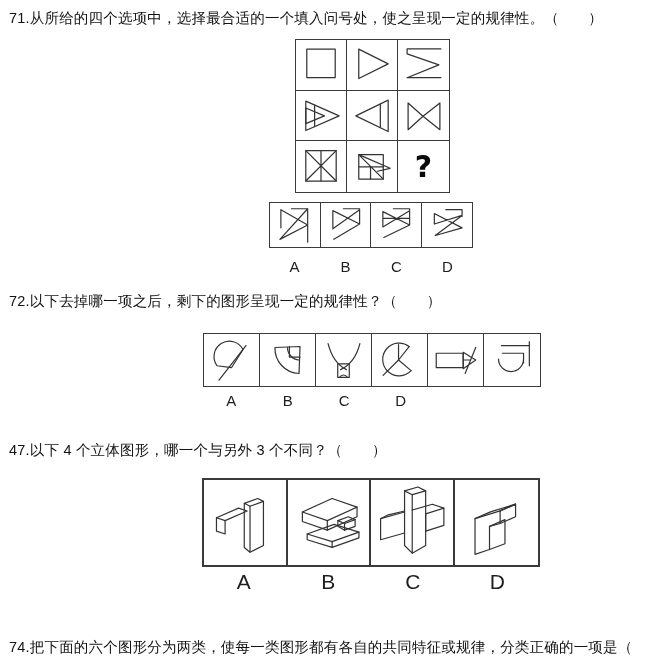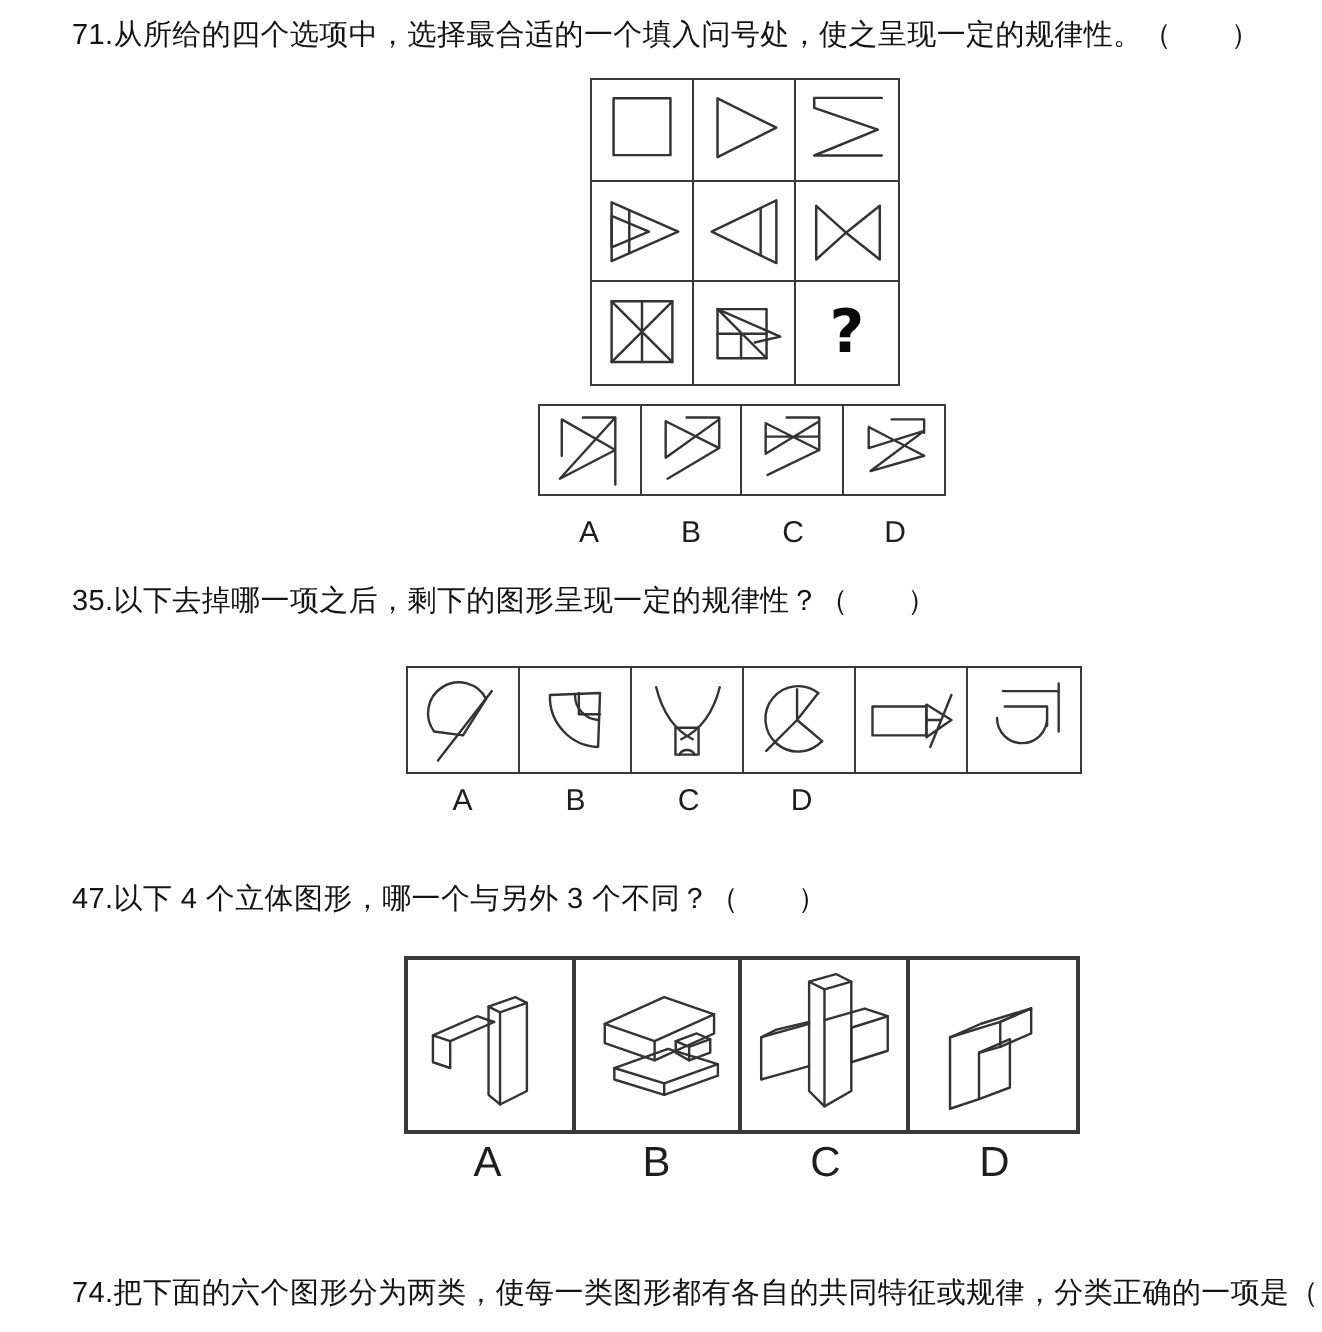--- a/index.html
+++ b/index.html
@@ -3,21 +3,21 @@
 <meta charset="utf-8">
 <style>
   html,body{margin:0;padding:0;}
   body{
     width:661px;height:666px;position:relative;background:#ffffff;
     font-family:"Liberation Sans","DejaVu Sans",sans-serif;color:#111;
     overflow:hidden;
   }
   .qtext{
     position:absolute;left:9px;font-size:14.5px;line-height:17px;
-    white-space:nowrap;letter-spacing:0.2px;color:#131313;margin-left:27px;
+    white-space:nowrap;letter-spacing:0.2px;color:#131313;
   }
   .strip{
     position:absolute;display:grid;border:1px solid #3a3a3a;background:#fff;
     box-sizing:border-box;
   }
   .strip .cell{
     border-right:1px solid #3a3a3a;border-bottom:1px solid #3a3a3a;
     display:flex;align-items:center;justify-content:center;
     box-sizing:border-box;overflow:hidden;background:#fff;
   }
@@ -121,21 +121,21 @@
       </svg>
     </div>
 </div>
 <div class="labels lab-s" style="left:269px;top:258px;width:204px">
   <span>A</span>
   <span>B</span>
   <span>C</span>
   <span>D</span>
 </div>
 
-<div class="qtext" style="top:293px">35.以下去掉哪一项之后，剩下的图形呈现一定的规律性？（　　）</div>
+<div class="qtext" style="top:293px">72.以下去掉哪一项之后，剩下的图形呈现一定的规律性？（　　）</div>
 
 <div class="strip row6" style="left:203px;top:333px;width:338px;height:54px">
   <div class="cell">
       <svg viewBox="0 0 56 54" preserveAspectRatio="xMidYMid meet" style="width:100%;height:100%" fill="none" stroke="#333" stroke-width="1.25" stroke-linecap="round" stroke-linejoin="round">
         <path d="M13,33 A16,16 0 1 1 40,16 L28,35 Z"></path>
         <path d="M43,12 L15,48"></path>
       </svg>
     </div>
   <div class="cell">
       <svg viewBox="0 0 56 54" preserveAspectRatio="xMidYMid meet" style="width:100%;height:100%" fill="none" stroke="#333" stroke-width="1.25" stroke-linecap="round" stroke-linejoin="round">

